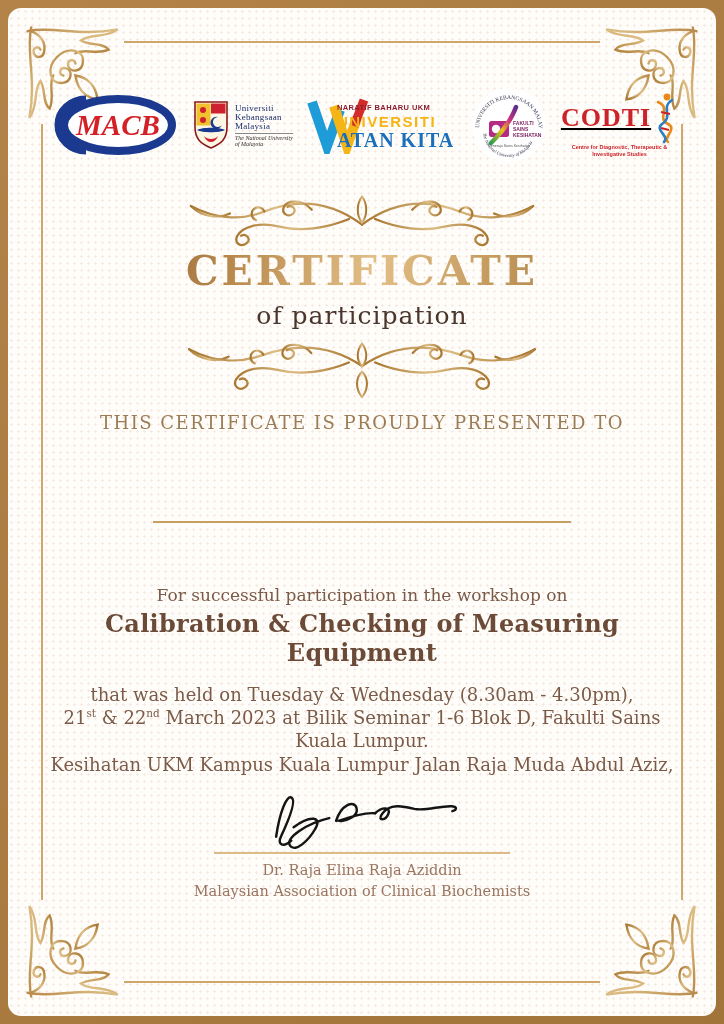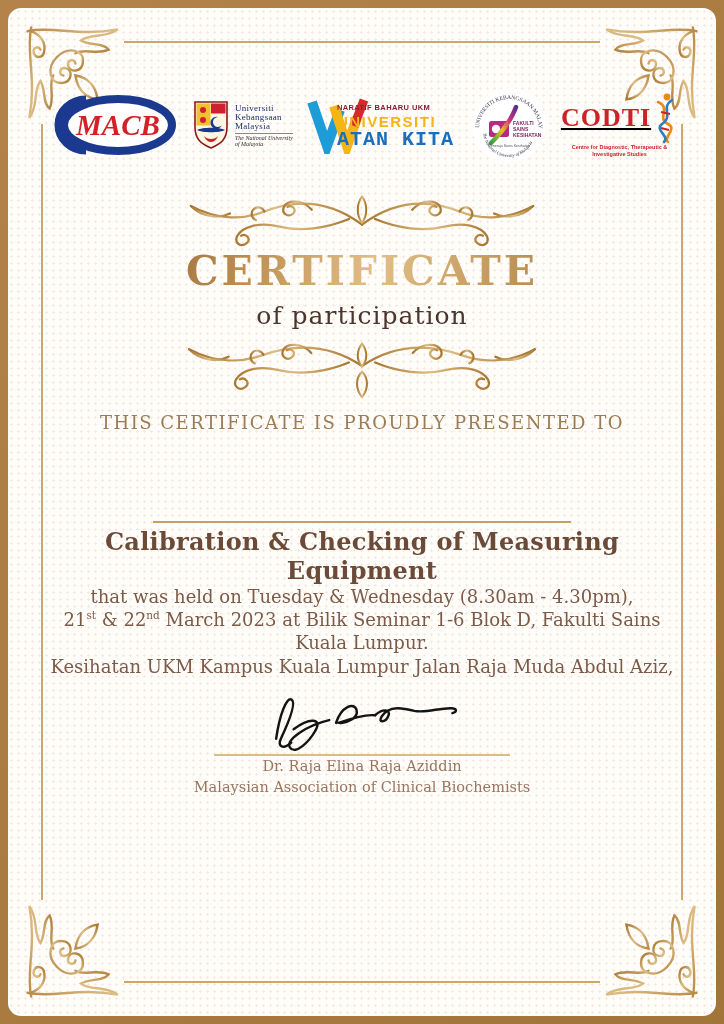--- a/index.html
+++ b/index.html
@@ -22,21 +22,21 @@
 
   .content{position:absolute;inset:34px;text-align:center;}
 
   
   .logos{margin-top:42px;height:82px;display:flex;align-items:center;justify-content:center;gap:14px;}
   .logo{display:flex;align-items:center;justify-content:center;}
   .watan{display:flex;align-items:flex-start;position:relative;height:66px;width:150px;}
   .watan-text{position:absolute;left:30px;top:12px;text-align:left;line-height:1;}
   .watan-top{font-family:"Liberation Sans",sans-serif;font-size:7.5px;font-weight:bold;color:#8b1f2f;letter-spacing:.4px;}
   .watan-mid{font-family:"Liberation Sans",sans-serif;font-size:15px;font-weight:bold;color:#f5b517;letter-spacing:1.5px;margin-top:2px;}
-  .watan-bot{font-family:Liberation Mono, monospace;font-size:20px;font-weight:bold;color:#1a6fbd;letter-spacing:1px;margin-top:1px;}
+  .watan-bot{font-family:Liberation Serif, serif;font-size:20px;font-weight:bold;color:#1a6fbd;letter-spacing:1px;margin-top:1px;}
   .codtis{display:block;text-align:center;}
   .codtis-word{font-family:"Liberation Serif",serif;font-weight:bold;font-size:26px;color:#cc2229;letter-spacing:1px;line-height:1;position:relative;}
   .codtis-sub{font-family:"Liberation Sans",sans-serif;font-size:5.5px;font-weight:bold;color:#cc2229;line-height:1.3;}
   .ukm-logo{display:flex;align-items:center;gap:5px;}
   .ukm-text{text-align:left;line-height:1;}
   .ukm-l{font-family:"Liberation Serif",serif;font-size:9px;color:#1b2f6e;letter-spacing:.3px;}
   .ukm-tag{font-family:"Liberation Serif",serif;font-style:italic;font-size:6px;color:#333;border-top:1px solid #888;margin-top:2px;padding-top:1px;}
 
   
   .flourish{display:block;margin:0 auto;}
@@ -45,27 +45,27 @@
          background:linear-gradient(100deg,#7d5126 0%,#b98a4e 30%,#e2bf87 52%,#c49a5e 70%,#96682f 100%);
          -webkit-background-clip:text;background-clip:text;color:transparent;line-height:1.1;}
   .subtitle{font-size:25px;color:#4a362c;letter-spacing:1px;margin-top:8px;line-height:1.1;}
   .fl2{margin-top:8px;}
   .presented{margin-top:12px;font-size:18px;color:#9b7c55;letter-spacing:1.5px;}
   .name-line{width:418px;margin:88px auto 0;border-top:2px solid #c9a064;}
 
   
   .intro{margin-top:62px;font-size:17px;color:#7b5a47;}
   .workshop{margin-top:4px;font-size:24px;font-weight:bold;color:#6b4a38;letter-spacing:.3px;}
-  .detail{margin-top:0;font-size:18px;color:#7b5a47;line-height:1.3;}
+  .detail{margin-top:16px;font-size:18px;color:#7b5a47;line-height:1.3;}
   .detail sup{font-size:0.58em;vertical-align:super;}
 
   
   .sig-wrap{margin-top:2px;height:74px;display:flex;justify-content:center;}
   .sig-line{width:296px;margin:0 auto;border-top:2px solid #ddbb89;}
-  .signatory{margin-top:0;font-size:14.5px;color:#9a7560;line-height:1.45;}
+  .signatory{margin-top:6px;font-size:14.5px;color:#9a7560;line-height:1.45;}
 </style>
 </head>
 <body>
 
 <svg width="0" height="0" style="position:absolute" aria-hidden="true">
   <defs>
     <linearGradient id="goldgrad" x1="0" y1="0" x2="1" y2="1">
       <stop offset="0" stop-color="#b98a49"></stop>
         <stop offset="0.5" stop-color="#dcbd84"></stop>
         <stop offset="1" stop-color="#a8762f"></stop>
@@ -244,20 +244,21 @@
         </g>
         <use href="#fhalfB" transform="translate(400,0) scale(-1,1)"></use>
         <path d="M200,30 C194,24 194,14 200,6 C206,14 206,24 200,30 Z" fill="none" stroke="url(#flgrad)" stroke-width="2.2"></path>
         <path d="M200,36 C207,43 207,54 200,63 C193,54 193,43 200,36 Z" fill="none" stroke="url(#flgrad)" stroke-width="2.2"></path>
       </svg>
 
       <div class="presented">THIS CERTIFICATE IS PROUDLY PRESENTED TO</div>
 
       <div class="name-line"></div>
 
+      <div class="intro">For successful participation in the workshop on</div>
       <div class="workshop">Calibration &amp; Checking of Measuring Equipment</div>
       <div class="detail">
         <div>that was held on Tuesday &amp; Wednesday (8.30am - 4.30pm),</div>
         <div><span>21</span><sup>st</sup><span> &amp; 22</span><sup>nd</sup><span> March 2023 at Bilik Seminar 1-6 Blok D, Fakulti Sains</span></div>
         <div>Kuala Lumpur.</div>
         <div>Kesihatan UKM Kampus Kuala Lumpur Jalan Raja Muda Abdul Aziz,</div>
       </div>
 
       <div class="sig-wrap">
         <svg width="240" height="74" viewBox="0 0 260 90">

